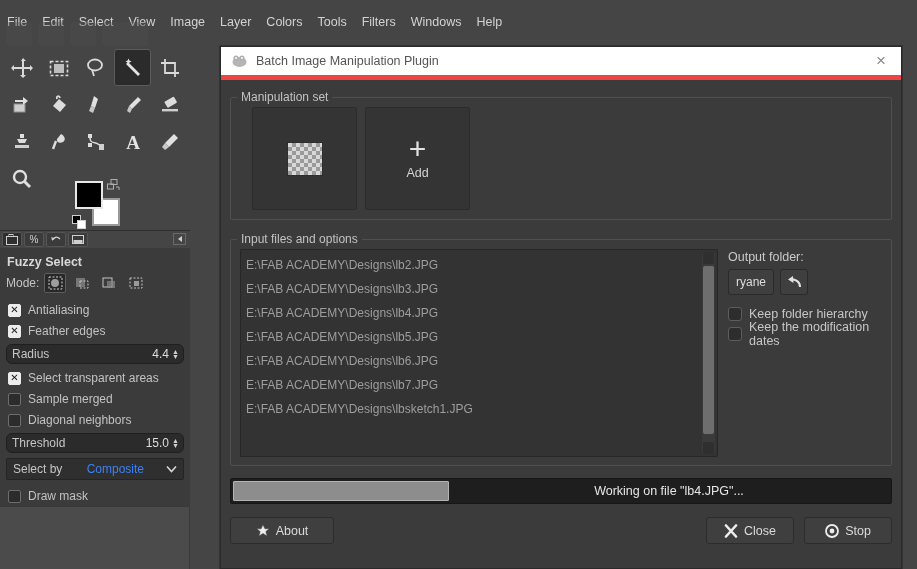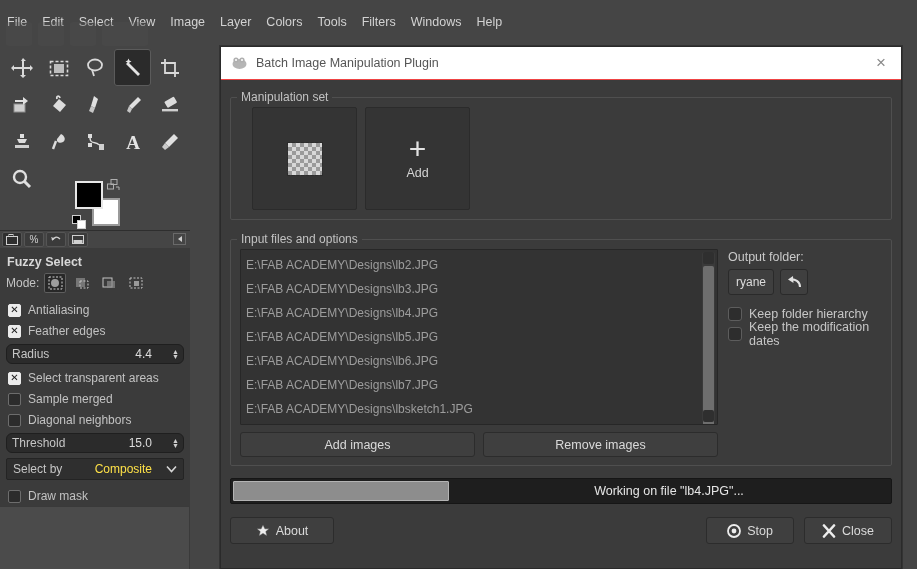--- a/index.html
+++ b/index.html
@@ -86,49 +86,49 @@
   }
   .chk.checked { background: #ececec; color: #1c1c1c; border-color: #ececec; }
   .chk-row .lbl { color: #c2c2c2; font-size: 12px; }
 
   .spin {
     margin: 3px 0 4px 0; height: 20px; background: #2b2b2b;
     border: 1px solid #1f1f1f; border-radius: 6px; display: flex;
     align-items: center; padding: 0 2px 0 5px; position: relative;
   }
   .spin .nm { color: #c6c6c6; font-size: 12px; flex: 1; }
-  .spin .vl { color: #dcdcdc; font-size: 12px; margin-right: 20px; }
+  .spin .vl { color: #dcdcdc; font-size: 12px; margin-right: 3px; }
   .spin .arrows { display:flex; flex-direction:column; width:9px; line-height:5px; color:#cfcfcf; font-size:7px;}
 
   .combo {
     margin: 5px 0 6px 0; height: 22px; background: #2f2f2f;
     border: 1px solid #242424; border-radius: 2px; display: flex;
     align-items: center; padding: 0 6px 0 6px; gap: 14px;
   }
   .combo .nm { color: #c6c6c6; font-size: 12px; flex: 1; }
-  .combo .vl { color: #fde047; font-size: 12px; }
+  .combo .vl { color: #3b82f6; font-size: 12px; margin-right: 8px; }
 
   .dock-spacer { border-top: 1px solid #4d4d4d; margin-top: 4px; }
 
   
   .lower-panel {
     position:absolute; left:0; top:506px; width:190px; height:63px;
     background:#4b4b4b; border-top:1px solid #3a3a3a; border-right:1px solid #3a3a3a;
   }
   .right-bg-strip { position:absolute; left:190px; top:46px; width:30px; height:523px; background:#454545;}
 
   
   .dialog {
     position: absolute; left: 220px; top: 46px; width: 682px; height: 523px;
     background: #3b3b3b; border: 1px solid #2a2a2a;
     box-shadow: 0 0 0 1px rgba(0,0,0,.25);
   }
   .titlebar {
     height: 33px; background: #ffffff; display: flex; align-items: center;
-    padding: 0 6px 0 10px; border-bottom: 1px solid #ef4444;
+    padding: 0 6px 0 10px; border-bottom: 5px solid #ef4444;
   }
   .title-ic { width: 17px; height: 16px; margin-right: 8px; opacity: .55; flex:none;}
   .title-txt { color: #555; font-size: 12.5px; flex: 1; }
   .title-close { width: 28px; height: 28px; display:flex;align-items:center;justify-content:center;
                  color:#8a8a8a; font-size:17px; font-weight:300; }
 
   .dlg-body { padding: 6px 9px 0 9px; position: relative; height: 489px; }
 
   
   .frame { position: relative; border: 1px solid #4f4f4f; border-radius: 2px; }
@@ -537,24 +537,20 @@
                 <li>E:\FAB ACADEMY\Designs\lb6.JPG</li>
                 <li>E:\FAB ACADEMY\Designs\lb7.JPG</li>
                 <li>E:\FAB ACADEMY\Designs\lbsketch1.JPG</li>
 
               </ul>
               <div class="vscroll">
                 <div class="arr up"></div>
                 <div class="thumb"></div>
                 <div class="arr dn"></div>
               </div>
-            </div>
-            <div class="filebtn-row">
-              <div class="btn flat-wide">Add images</div>
-              <div class="btn flat-wide">Remove images</div>
             </div>
           </div>
 
           <div class="out-col">
             <div class="out-lbl">Output folder:</div>
             <div class="out-row">
               <div class="out-path">ryane</div>
               <div class="out-undo">
                 <svg width="17" height="15" viewBox="0 0 17 15">
                     <path d="M14 12 C14 6 9 4 4 4.5" fill="none" stroke="#e2e2e2" stroke-width="2.1"></path>
@@ -587,33 +583,33 @@
                 <path d="M7 .8l1.9 4h4.3l-3.4 2.8 1.3 4.4L7 9.4l-4.1 2.6 1.3-4.4L.8 4.8h4.3z" fill="#ededed" stroke="#444" stroke-width=".5"></path>
               </svg>
           </span>
           <span>About</span>
         </div>
         <div class="spring"></div>
         <div class="right-btns">
           <div class="btn">
             <span class="ic">
               <svg width="14" height="14" viewBox="0 0 14 14">
+                  <path d="M2 1.5 L12 12.5 M12 1.5 L2 12.5" stroke="#ededed" stroke-width="2.6" stroke-linecap="round"></path>
+                </svg>
+            </span>
+            <span>Close</span>
+          </div>
+          <div class="btn">
+            <span class="ic">
+              <svg width="14" height="14" viewBox="0 0 14 14">
                   <circle cx="7" cy="7" r="6" fill="none" stroke="#ededed" stroke-width="1.8"></circle>
                   <circle cx="7" cy="7" r="2.4" fill="#ededed"></circle>
                 </svg>
             </span>
             <span>Stop</span>
           </div>
-          <div class="btn">
-            <span class="ic">
-              <svg width="14" height="14" viewBox="0 0 14 14">
-                  <path d="M2 1.5 L12 12.5 M12 1.5 L2 12.5" stroke="#ededed" stroke-width="2.6" stroke-linecap="round"></path>
-                </svg>
-            </span>
-            <span>Close</span>
-          </div>
         </div>
       </div>
 
     </div>
   </div>
 
 </div>
 
 </body></html>

